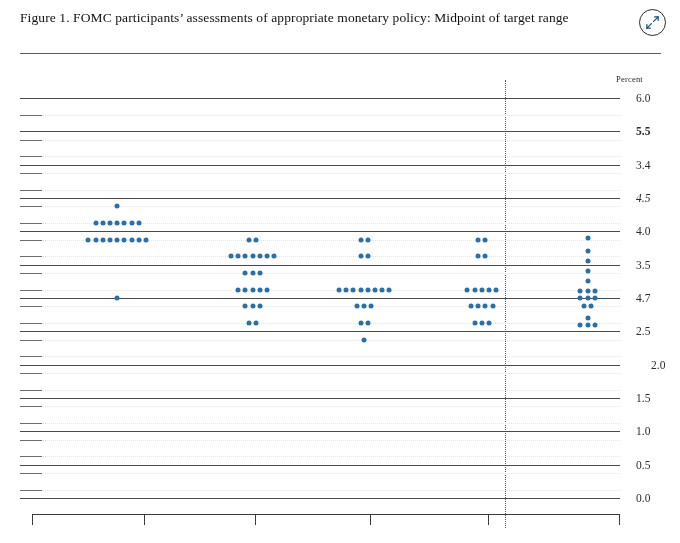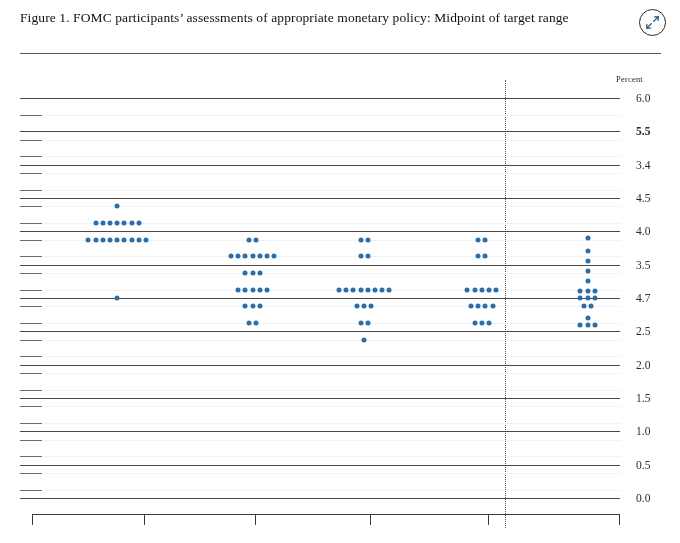--- a/index.html
+++ b/index.html
@@ -240,36 +240,36 @@
         <div class="tickstub" style="top: 376.667px;"></div>
         <div class="ylabel" style="top: 376.667px;">0.5</div>
         <div class="gridline major" style="top: 343.333px;"></div>
         <div class="tickstub" style="top: 343.333px;"></div>
         <div class="ylabel" style="top: 343.333px;">1.0</div>
         <div class="gridline major" style="top: 310px;"></div>
         <div class="tickstub" style="top: 310px;"></div>
         <div class="ylabel" style="top: 310px;">1.5</div>
         <div class="gridline major" style="top: 276.667px;"></div>
         <div class="tickstub" style="top: 276.667px;"></div>
-        <div class="ylabel" style="top: 276.667px;">2.0</div>
+        <div class="ylabel" style="top: 276.667px; margin-left: 15px;">2.0</div>
         <div class="gridline major" style="top: 243.333px;"></div>
         <div class="tickstub" style="top: 243.333px;"></div>
         <div class="ylabel" style="top: 243.333px;">2.5</div>
         <div class="gridline major" style="top: 210px;"></div>
         <div class="tickstub" style="top: 210px;"></div>
         <div class="ylabel" style="top: 210px;">4.7</div>
         <div class="gridline major" style="top: 176.667px;"></div>
         <div class="tickstub" style="top: 176.667px;"></div>
         <div class="ylabel" style="top: 176.667px; font-family: Liberation Serif, serif;">3.5</div>
         <div class="gridline major" style="top: 143.333px;"></div>
         <div class="tickstub" style="top: 143.333px;"></div>
         <div class="ylabel" style="top: 143.333px;">4.0</div>
         <div class="gridline major" style="top: 110px;"></div>
         <div class="tickstub" style="top: 110px;"></div>
-        <div class="ylabel" style="top: 110px;">4.5</div>
+        <div class="ylabel" style="top: 110px; font-style: italic;">4.5</div>
         <div class="gridline major" style="top: 76.6667px;"></div>
         <div class="tickstub" style="top: 76.6667px;"></div>
         <div class="ylabel" style="top: 76.6667px;">3.4</div>
         <div class="gridline major" style="top: 43.3333px;"></div>
         <div class="tickstub" style="top: 43.3333px;"></div>
         <div class="ylabel" style="top: 43.3333px; font-weight: bold;">5.5</div>
         <div class="gridline major" style="top: 10px;"></div>
         <div class="tickstub" style="top: 10px;"></div>
         <div class="ylabel" style="top: 10px;">6.0</div>
         <div class="dot" style="left: 85.26px; top: 118.333px;"></div>

